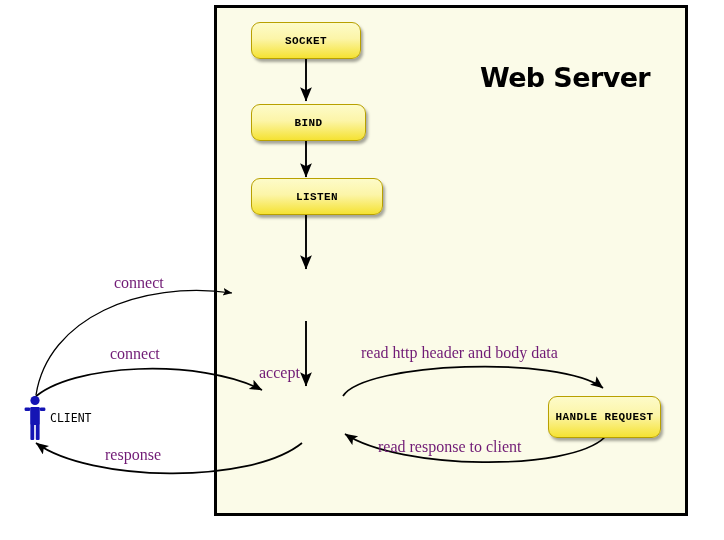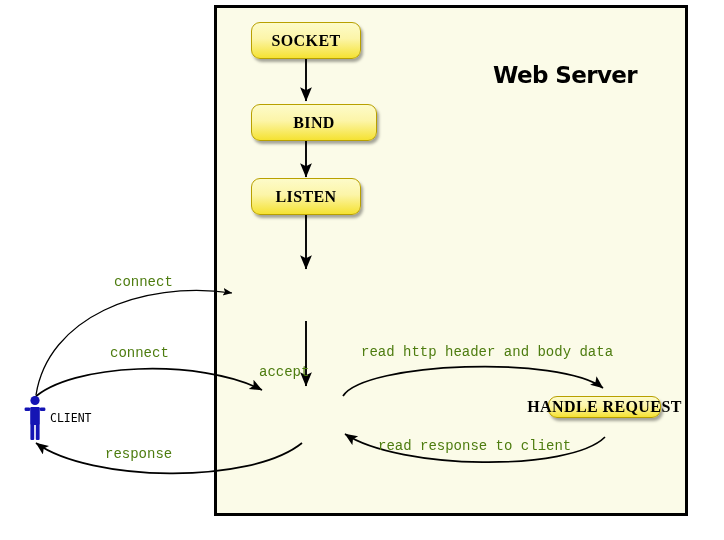--- a/index.html
+++ b/index.html
@@ -32,40 +32,40 @@
     border: 3px solid #000000;
     box-sizing: border-box;
   }
   .server-title {
     position: absolute;
     left: 470px;
     top: 62px;
     width: 190px;
     text-align: center;
     font-family: "DejaVu Sans", sans-serif;
-    font-size: 23px;
+    font-size: 27px;
     font-weight: bold;
     color: #000000;
     letter-spacing: -0.6px;
   }
   
   .node-box {
     position: absolute;
     box-sizing: border-box;
     border: 1.4px solid #b8a000;
     border-radius: 9px;
     background: linear-gradient(to bottom, #fdfbc9 0%, #fcf5a8 45%, #f5e232 100%);
     box-shadow: 2px 3px 3px rgba(0,0,0,0.35);
     display: flex;
     align-items: center;
     justify-content: center;
   }
   .node-box span {
-    font-family: Liberation Serif, serif;
-    font-size: 16px;
+    font-family: Liberation Mono, monospace;
+    font-size: 11px;
     font-weight: bold;
     color: #000000;
     letter-spacing: 0.4px;
     white-space: nowrap;
   }
   
   .node-ellipse {
     position: absolute;
     box-sizing: border-box;
     border: 1.4px solid #3b3b3b;
@@ -85,23 +85,23 @@
   }
   .ellipse-green {
     background: radial-gradient(ellipse at 28% 25%, #c8f5bb 0%, #7de26a 38%, #2fd420 75%, #22c414 100%);
   }
   .ellipse-orange {
     background: radial-gradient(ellipse at 28% 25%, #fbe6c2 0%, #f5cf92 40%, #efac4e 80%, #e8a33f 100%);
   }
   
   .edge-label {
     position: absolute;
-    font-family: Liberation Mono, monospace;
-    font-size: 14px;
-    color: #4d7c0f;
+    font-family: Liberation Serif, serif;
+    font-size: 16px;
+    color: #701a75;
     white-space: nowrap;
   }
   
   .client-actor {
     position: absolute;
     left: 22px;
     top: 395px;
     width: 26px;
     height: 46px;
   }
@@ -151,31 +151,31 @@
 
     <path d="M 343 396 C 365 362, 560 355, 603 388" fill="none" stroke="#000000" stroke-width="1.7" marker-end="url(#arrowhead)"></path>
 
     <path d="M 605 437 C 570 472, 400 470, 345 434" fill="none" stroke="#000000" stroke-width="1.7" marker-end="url(#arrowhead)"></path>
   </svg>
 
   <div class="node-box" style="left:251px; top:22px; width:110px; height:37px;">
     <span>SOCKET</span>
   </div>
 
-  <div class="node-box" style="left:251px; top:104px; width:126px; height:37px;">
+  <div class="node-box" style="left:251px; top:104px; width:115px; height:37px;">
     <span>BIND</span>
   </div>
 
-  <div class="node-box" style="left:251px; top:178px; width:110px; height:37px;">
+  <div class="node-box" style="left:251px; top:178px; width:132px; height:37px;">
     <span>LISTEN</span>
   </div>
 
 
 
-  <div class="node-box" style="left:548px; top:396px; width:113px; height:22px;">
+  <div class="node-box" style="left:548px; top:396px; width:113px; height:42px;">
     <span>HANDLE REQUEST</span>
   </div>
 
   <svg class="client-actor" viewBox="0 0 26 46">
     <circle cx="13" cy="5.5" r="4.6" fill="#1414b4"></circle>
     <rect x="8.2" y="12" width="9.6" height="18" rx="1.2" fill="#1414b4"></rect>
     <rect x="2.6" y="12.4" width="5.6" height="3.6" rx="1.3" fill="#1414b4"></rect>
     <rect x="17.8" y="12.4" width="5.6" height="3.6" rx="1.3" fill="#1414b4"></rect>
     <rect x="8.4" y="29" width="3.8" height="16" rx="1.1" fill="#1414b4"></rect>
     <rect x="13.8" y="29" width="3.8" height="16" rx="1.1" fill="#1414b4"></rect>

